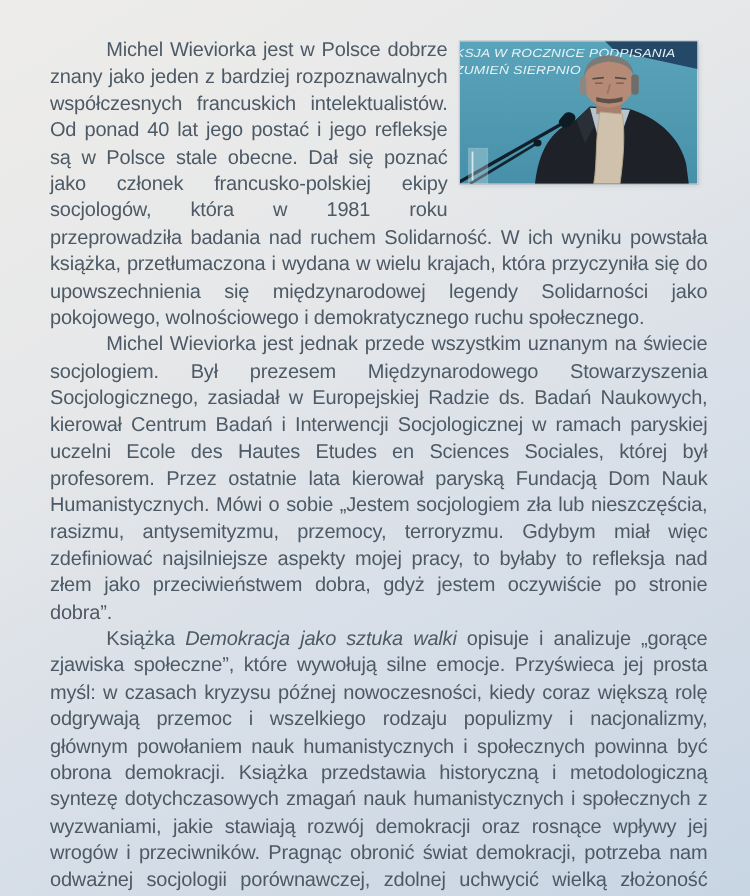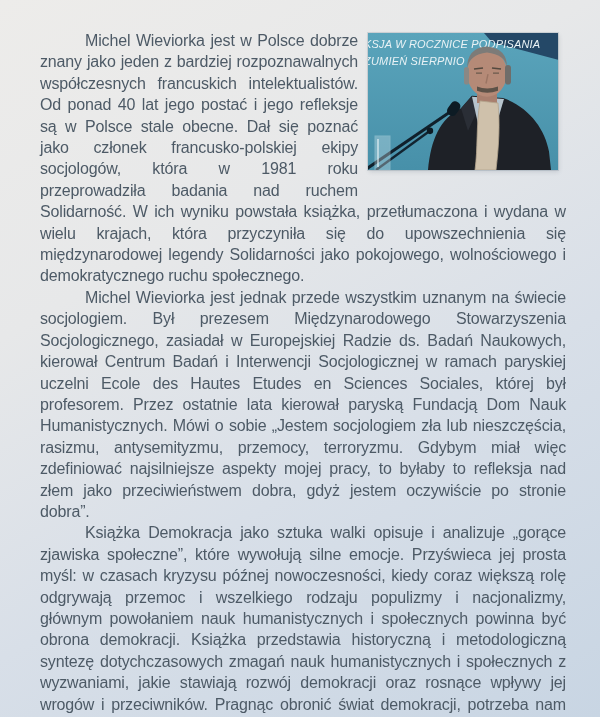--- a/index.html
+++ b/index.html
@@ -26,31 +26,32 @@
     font-size: 16px;
     line-height: 21.4px;
     letter-spacing: -0.15px;
     color: #4d5a66;
     text-align: justify;
     text-indent: 45px;
   }
   .photo-wrap {
     float: right;
     width: 190px;
-    height: 137px;
+    height: 114px;
     margin: 3px 8px 12px 10px;
     box-shadow: 0 0 0 1px rgba(90,110,125,0.18), 1px 2px 4px rgba(80,95,110,0.18);
     display: block;
   }
   .photo-wrap svg {
     display: block;
     width: 100%;
     height: 100%;
   }
   .book-title {
+    font-style: italic;
   }
 </style>
 </head>
 <body>
 
 <div class="page">
   <div class="content">
 
     <p class="para">
       <span class="photo-wrap">

